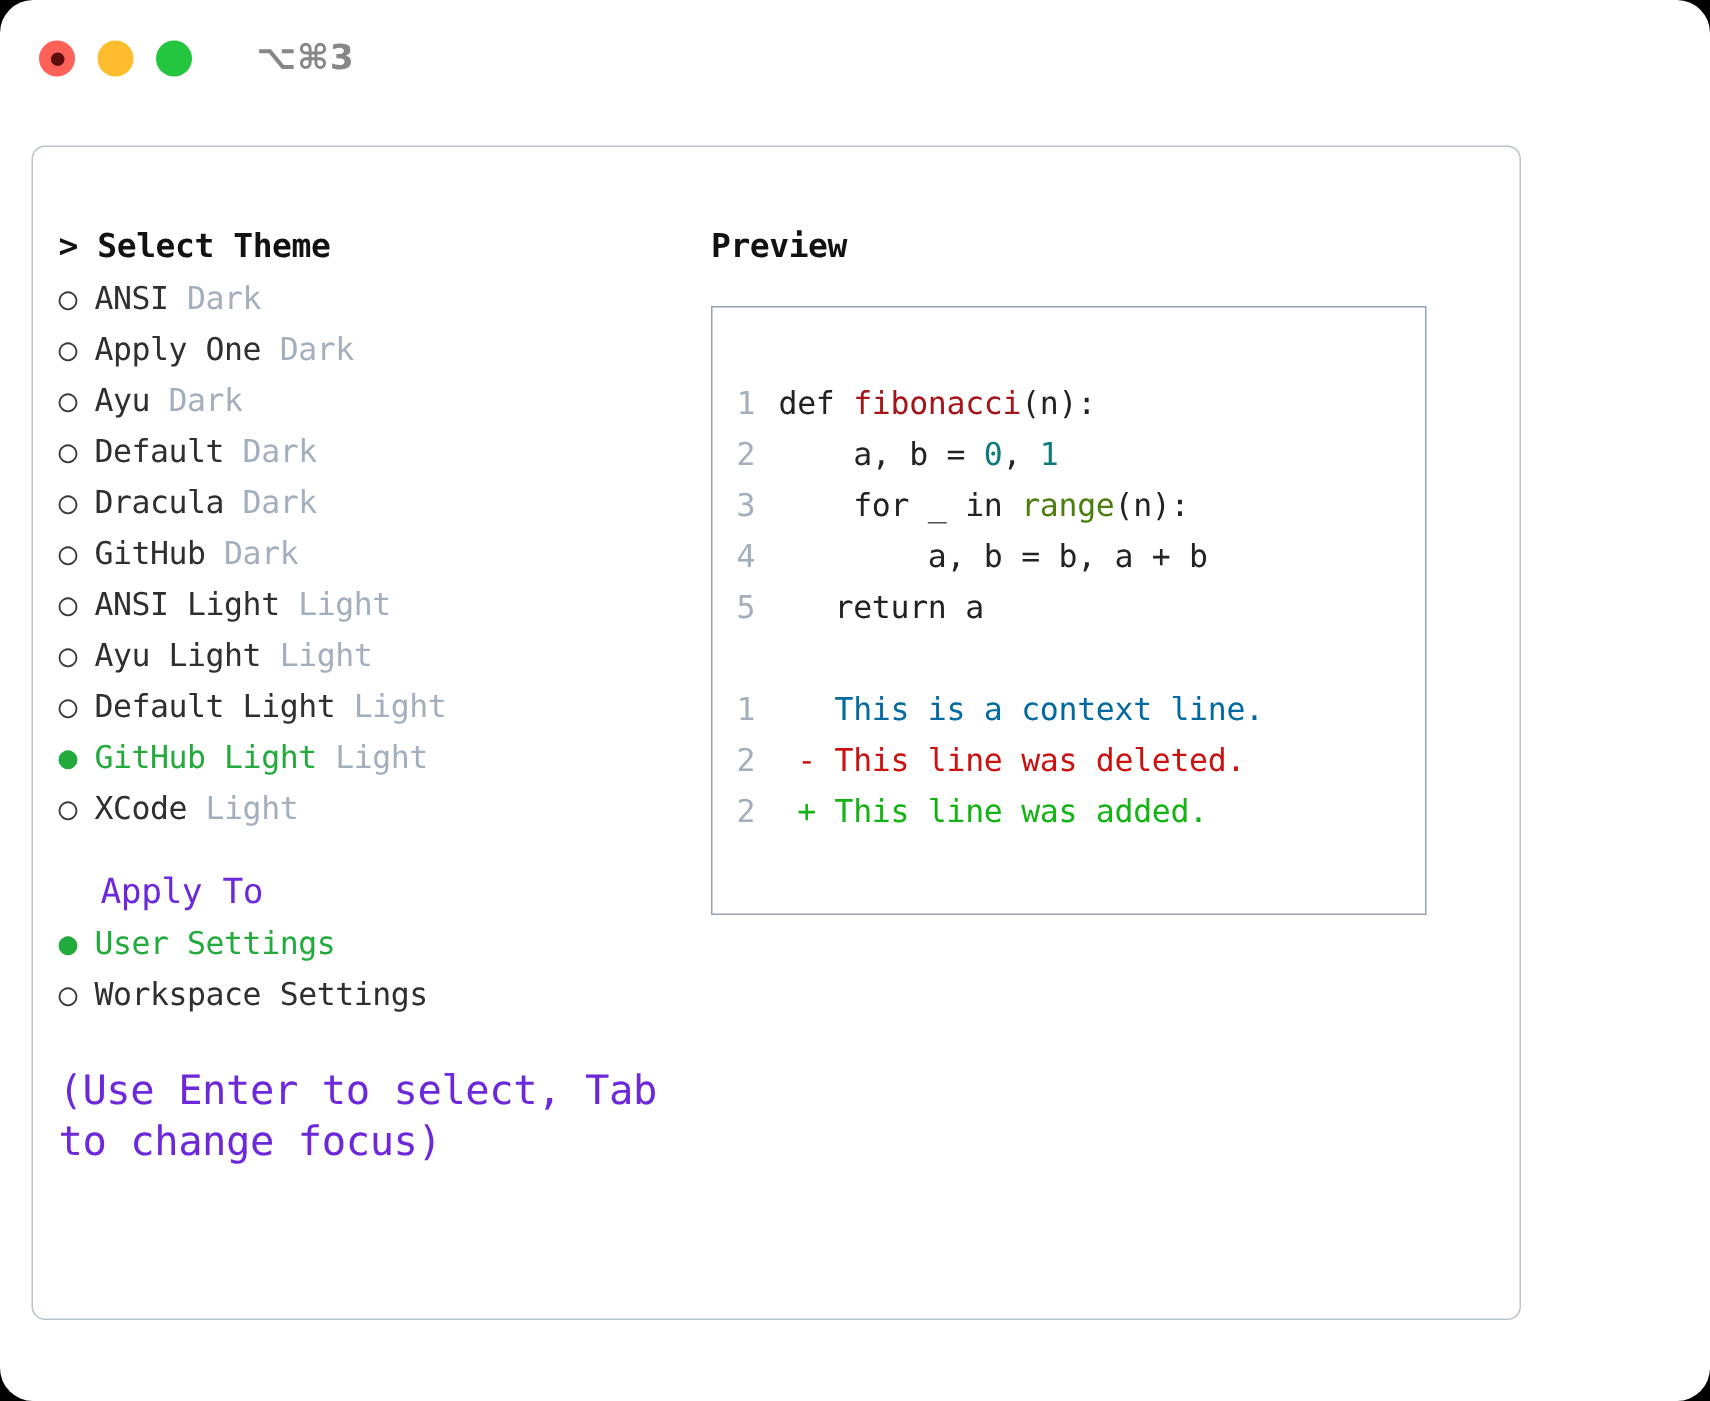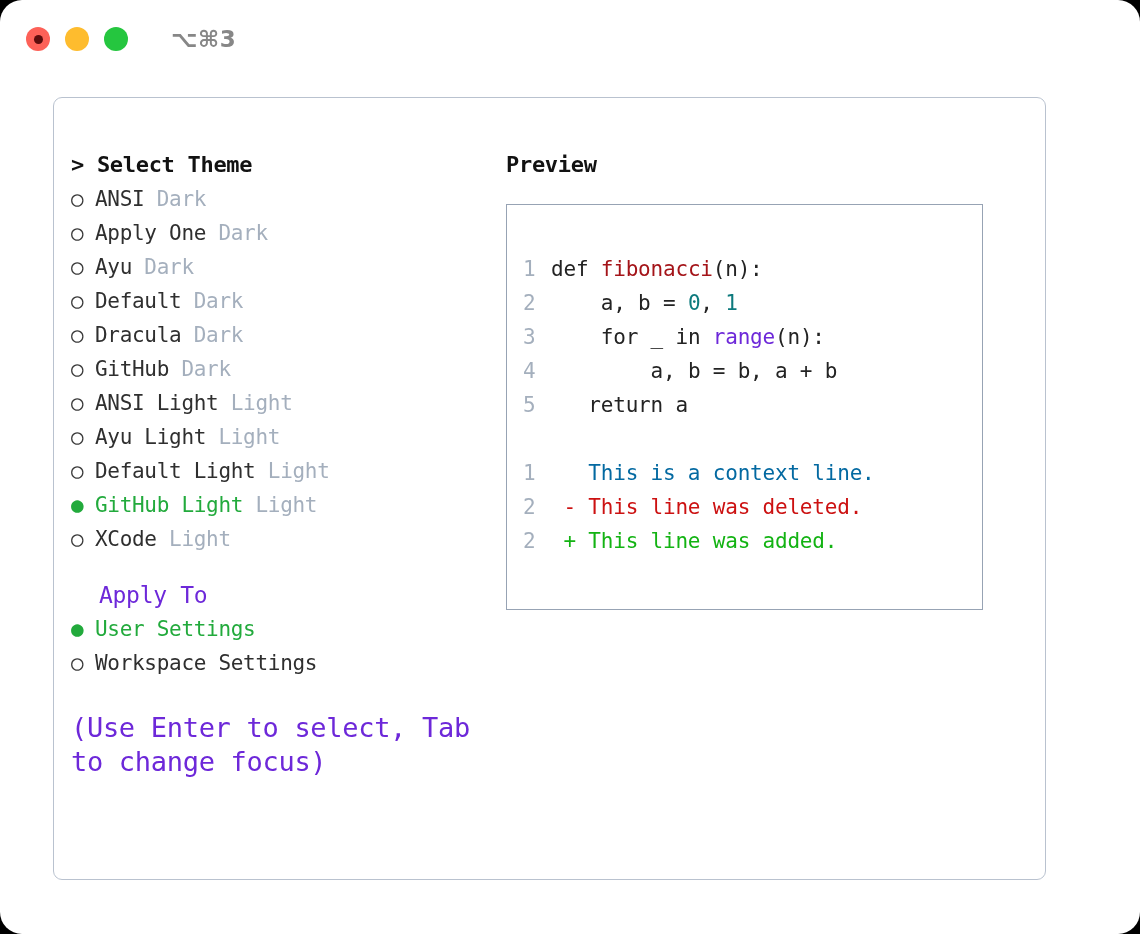--- a/index.html
+++ b/index.html
@@ -70,21 +70,20 @@
   
   .panel {
     position: absolute;
     left: 21px;
     top: 97px;
     width: 993px;
     height: 783px;
     border: 1.5px solid #b9c2cf;
     border-radius: 9px;
     background: #ffffff;
-    margin-left: 32px;
   }
 
   .panel-inner {
     position: relative;
     width: 100%;
     height: 100%;
   }
 
   
   .left-col {
@@ -183,21 +182,21 @@
 
   .lno {
     display: inline-block;
     width: 28px;
     color: #a4afbd;
     text-align: left;
   }
 
   .tok-fn   { color: #a41419; }
   .tok-num  { color: #0d7a7d; }
-  .tok-call { color: #6d28d9; }
+  .tok-call { color: #4d7c0f; }
 
   .diff-gap { height: 34px; }
 
   .diff-ctx { color: #0369a1; }
   .diff-del { color: #cc1111; }
   .diff-add { color: #13b313; }
 </style>
 </head>
 <body>
 

